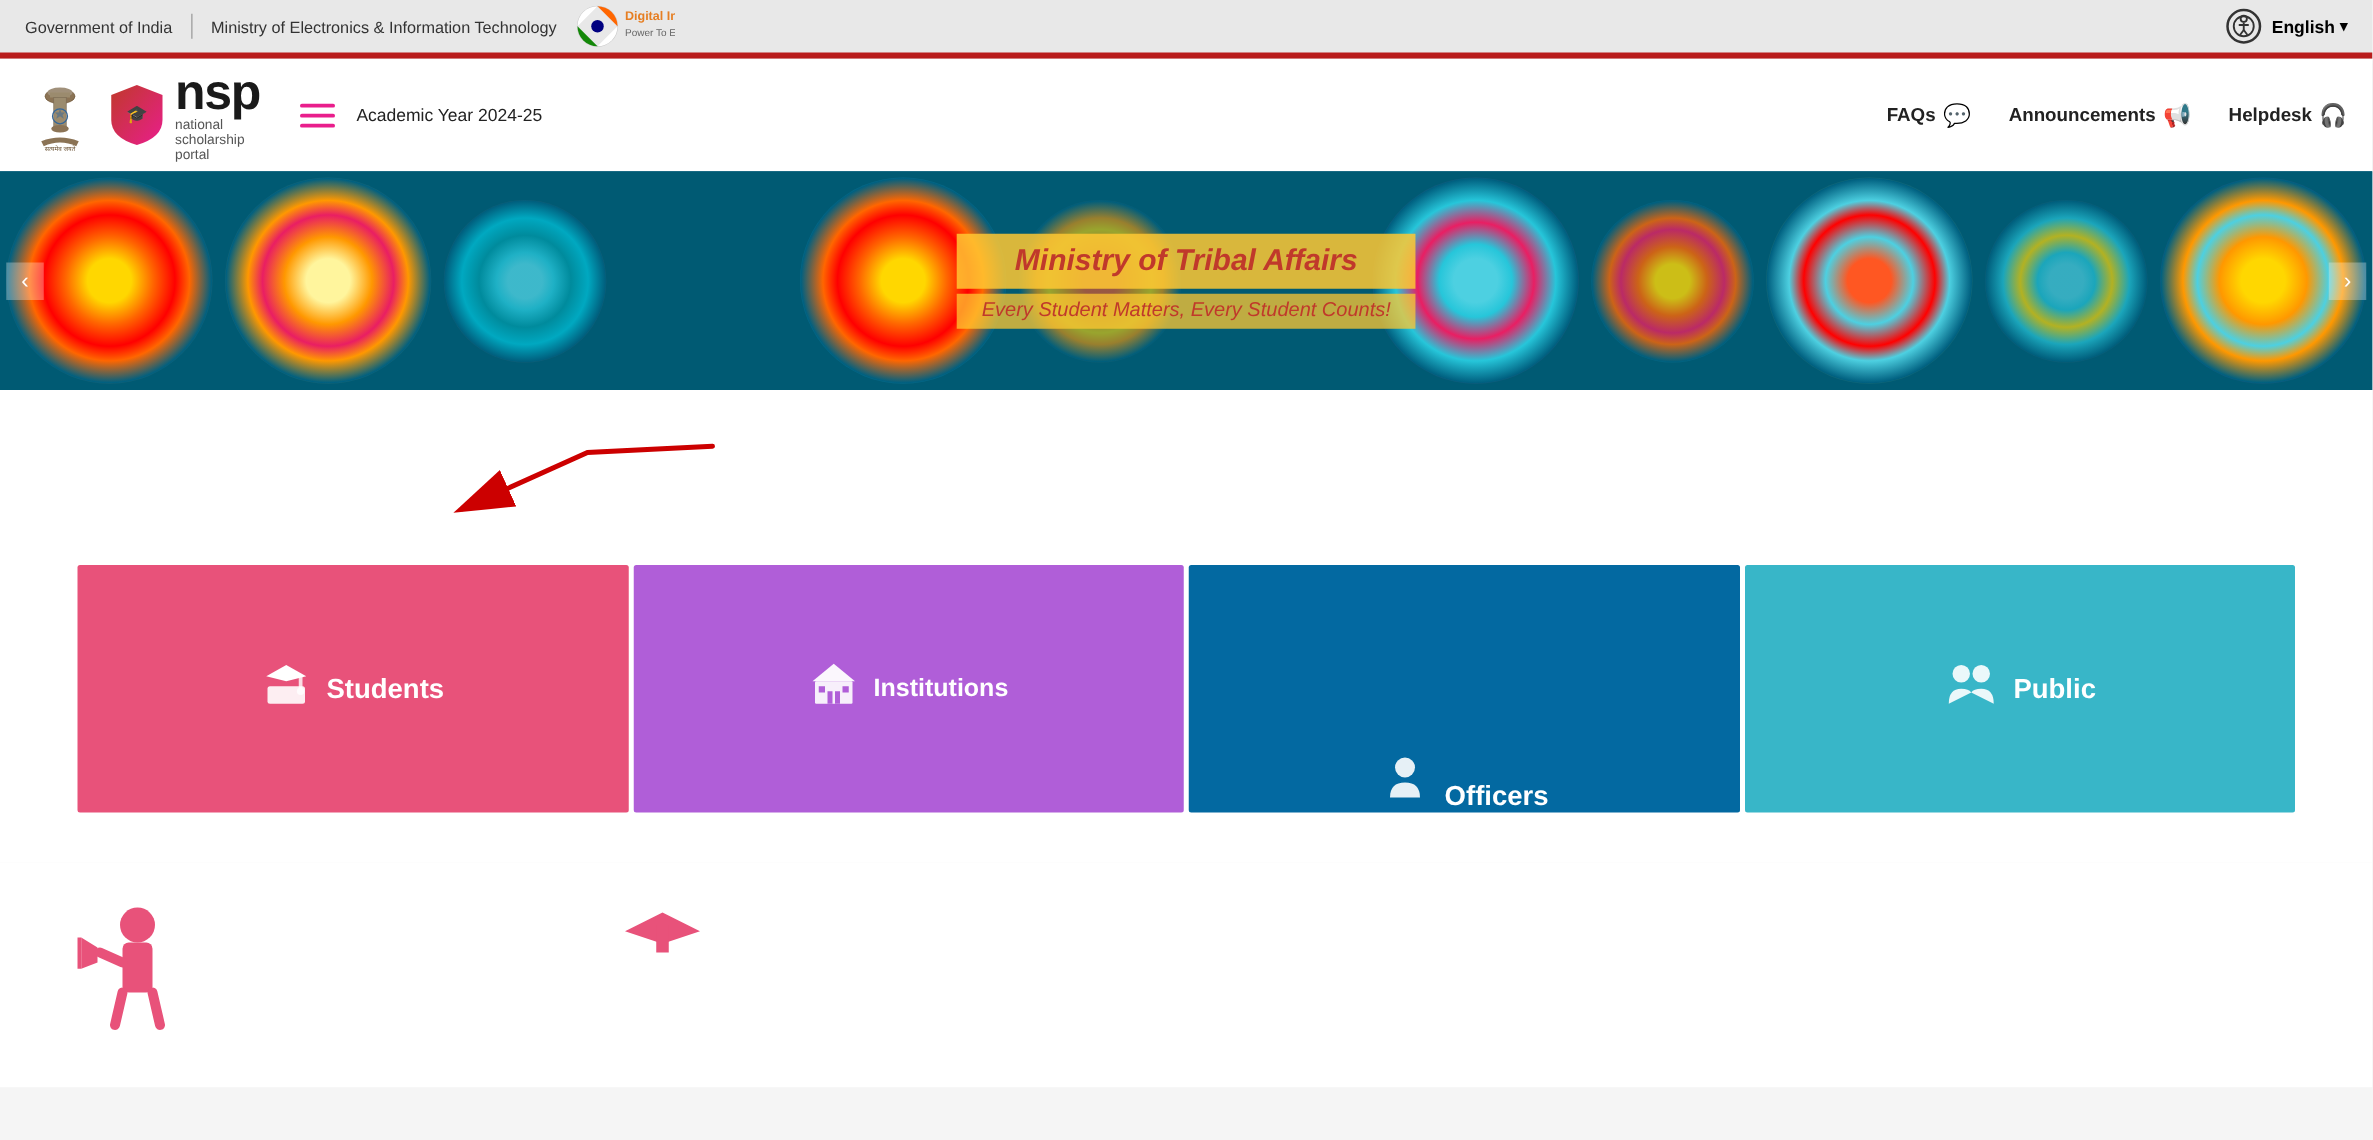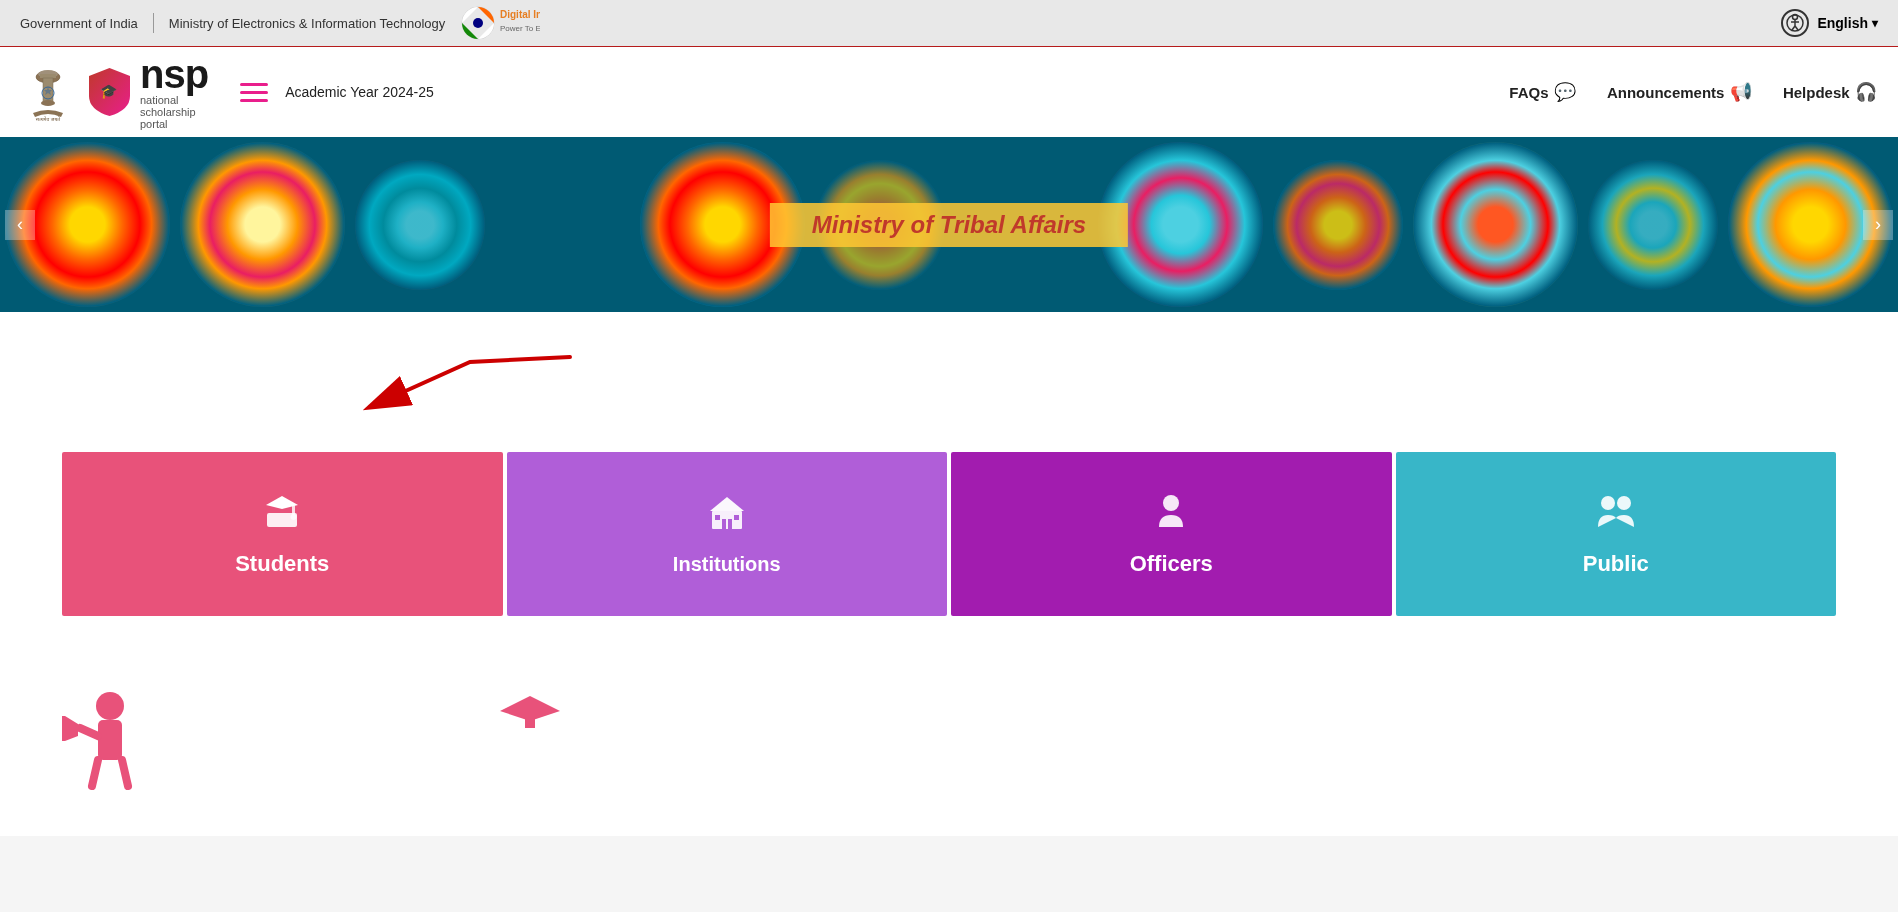--- a/index.html
+++ b/index.html
@@ -5,21 +5,21 @@
     * { margin: 0; padding: 0; box-sizing: border-box; }
     body { font-family: Arial, sans-serif; background: #f5f5f5; width: 1898px; overflow-x: hidden; }
 
     
     .top-bar {
       background: #e8e8e8;
       display: flex;
       align-items: center;
       padding: 0 20px;
       height: 47px;
-      border-bottom: 1px solid #b91c1c;
+      border-bottom: 5px solid #b91c1c;
     }
     .top-bar-left {
       display: flex;
       align-items: center;
       gap: 0;
       flex: 1;
     }
     .top-bar-gov, .top-bar-ministry {
       font-size: 13px;
       color: #333;
@@ -186,36 +186,36 @@
     }
 
     
     .cards-row {
       display: flex;
       gap: 0;
       margin-top: 10px;
     }
     .card {
       flex: 1;
-      height: 164px;
-      display: flex;
-      flex-direction: column;
+      height: 198px;
+      display: flex;
+      flex-direction: row;
       align-items: center;
       justify-content: center;
       gap: 12px;
       cursor: pointer;
       color: white;
       font-size: 22px;
       font-weight: 600;
       border-radius: 2px;
       margin: 0 2px;
     }
     .card-students { background: #e8527a; }
     .card-institutions { background: #b05ed8; }
-    .card-officers { background: #a21caf; }
+    .card-officers { background: #0369a1; align-items: flex-end; }
     .card-public { background: #38b6c8; }
     .card-icon { font-size: 32px; }
 
     
     .bottom-section {
       background: #fff;
       padding: 30px 60px;
       display: flex;
       gap: 60px;
     }
@@ -391,20 +391,21 @@
     <div class="mandala-item m4" style="margin-left:150px;"></div>
     <div class="mandala-item m5" style="width:130px;height:130px;opacity:0.6;"></div>
     <div class="mandala-item m6" style="margin-left:auto;"></div>
     <div class="mandala-item m7" style="width:130px;height:130px;opacity:0.8;"></div>
     <div class="mandala-item m8"></div>
     <div class="mandala-item m9" style="width:130px;height:130px;opacity:0.7;"></div>
     <div class="mandala-item m10" style="margin-right:5px;"></div>
   </div>
   <div class="banner-center-text">
     <div class="banner-title">Ministry of Tribal Affairs</div>
+    <div class="banner-subtitle">Every Student Matters, Every Student Counts!</div>
   </div>
   <button class="banner-arrow-left">‹</button>
   <button class="banner-arrow-right">›</button>
 </div>
 
 <div class="main-content">
 
   <div style="position:relative; height:90px; pointer-events:none;">
     <svg width="500" height="90" style="position:absolute; left:50px; top:0;">
 

